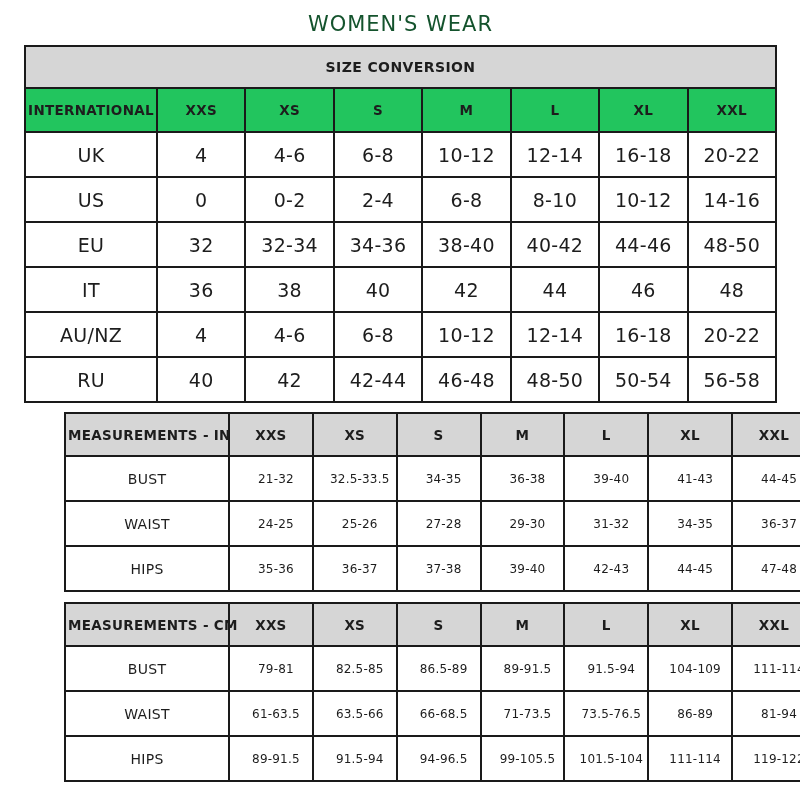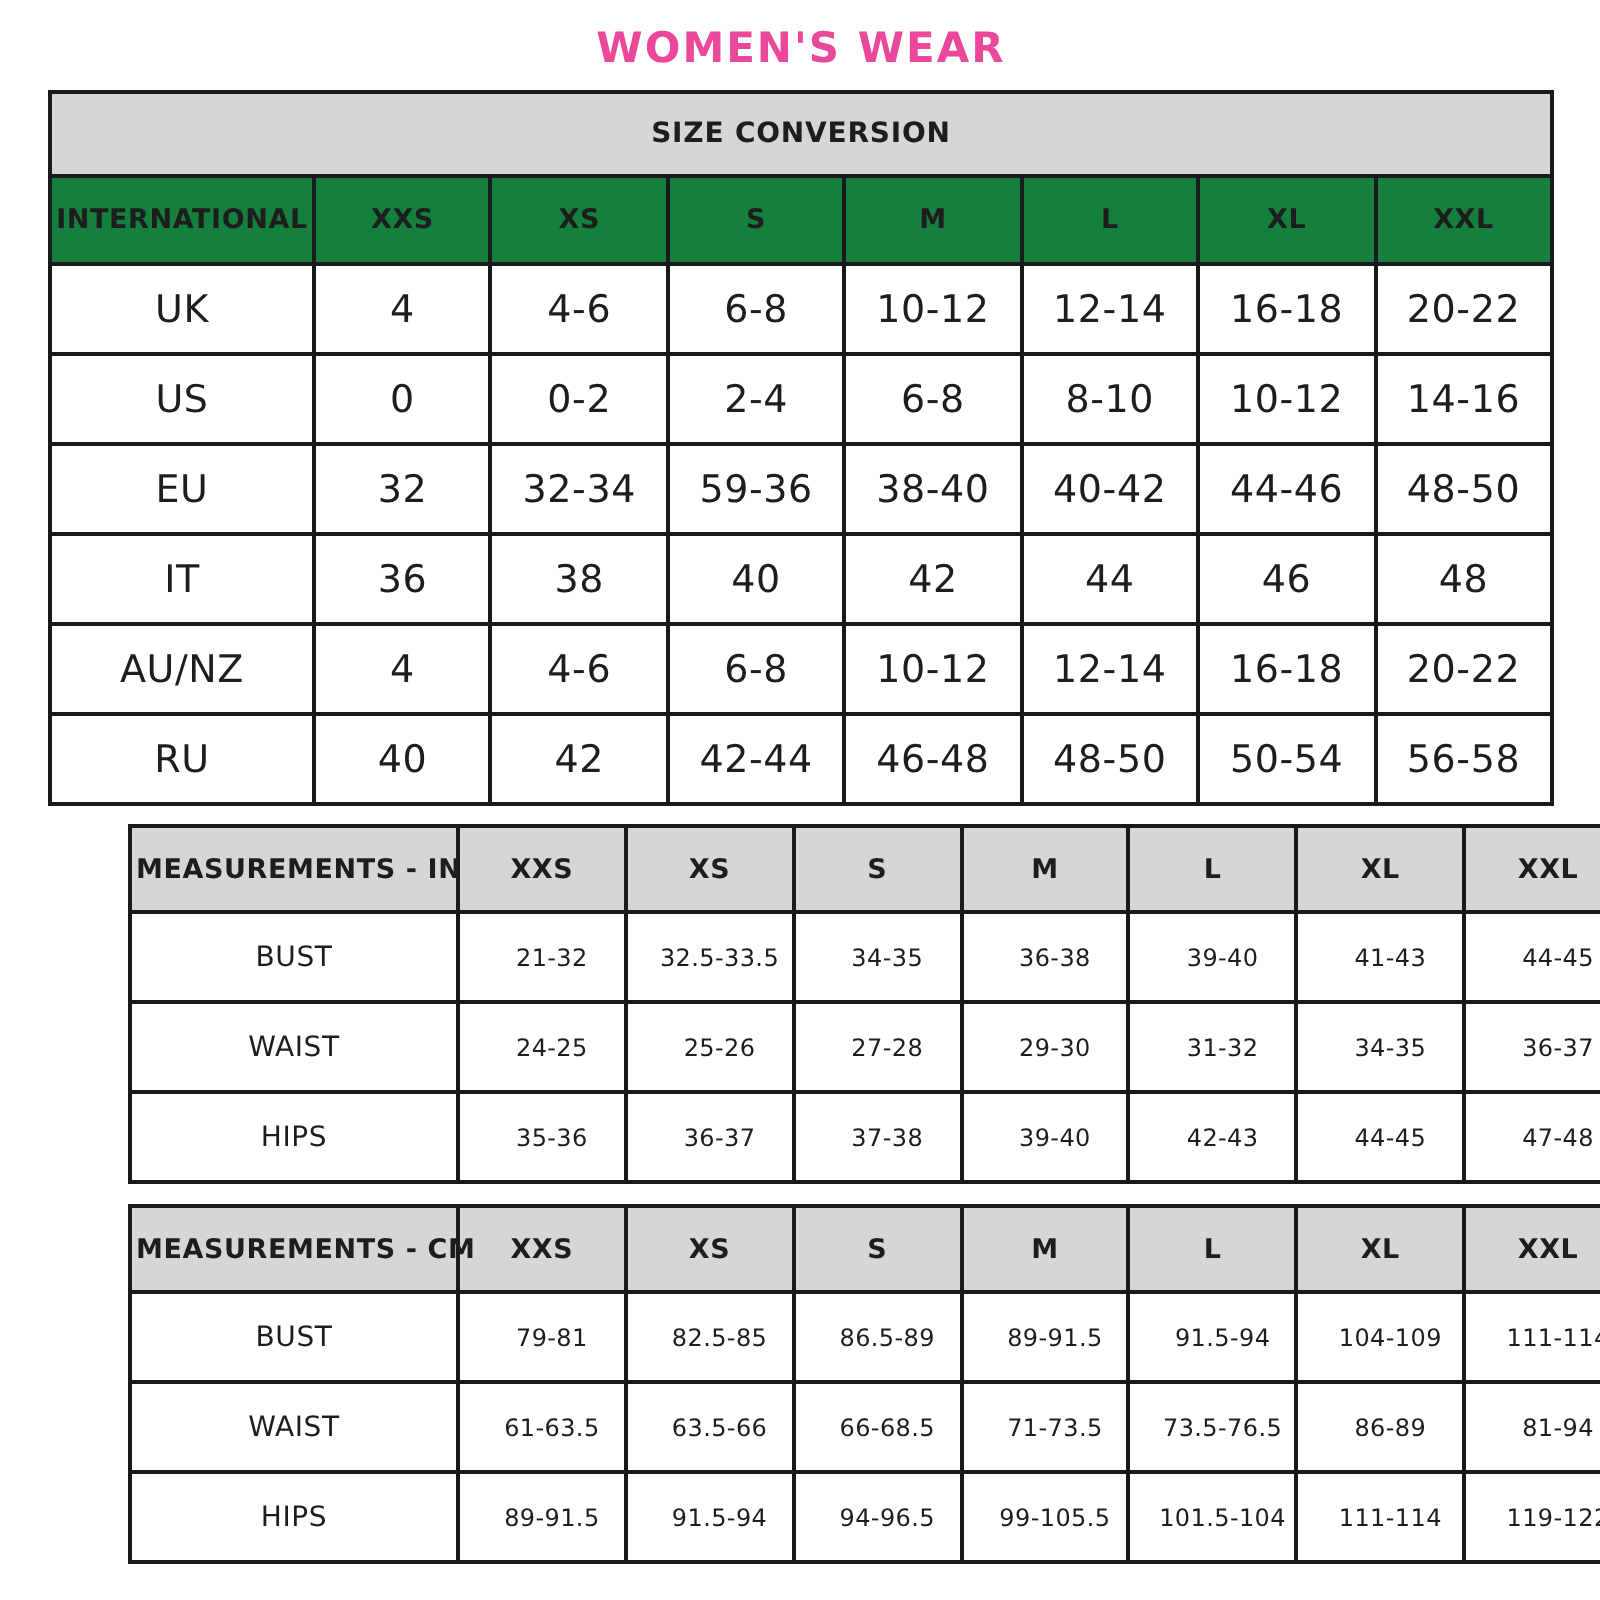--- a/index.html
+++ b/index.html
@@ -14,24 +14,24 @@
   }
   .page {
     width: 753px;
     margin: 0 auto;
     padding-left: 1px;
   }
   h1.title {
     margin: 11px 0 0 0;
     line-height: 26px;
     font-size: 21px;
-    font-weight: 700;
+    font-weight: 400;
     letter-spacing: 1px;
     text-align: center;
-    color: #ec4899;
+    color: #14532d;
   }
   table.tbl {
     border-collapse: collapse;
     table-layout: fixed;
     width: 753px;
     border-radius: 29px;
   }
   table.tbl th, table.tbl td {
     border: 2px solid #1a1a1a;
     text-align: center;
@@ -45,21 +45,21 @@
   .t1 col.label-col { width: 132px; }
   .t1 .banner th {
     height: 40px;
     background: #d6d6d6;
     font-size: 14px;
     font-weight: 700;
     letter-spacing: 0.4px;
   }
   .t1 .cols th {
     height: 42px;
-    background: #15803d;
+    background: #22c55e;
     font-size: 13.5px;
     font-weight: 700;
     letter-spacing: 0.3px;
   }
   .t1 tbody th, .t1 tbody td {
     height: 43px;
     font-size: 19px;
     letter-spacing: 0.3px;
   }
   
@@ -136,21 +136,21 @@
           <td>2-4</td>
           <td>6-8</td>
           <td>8-10</td>
           <td>10-12</td>
           <td>14-16</td>
         </tr>
         <tr>
           <th>EU</th>
           <td>32</td>
           <td>32-34</td>
-          <td>59-36</td>
+          <td>34-36</td>
           <td>38-40</td>
           <td>40-42</td>
           <td>44-46</td>
           <td>48-50</td>
         </tr>
         <tr>
           <th>IT</th>
           <td>36</td>
           <td>38</td>
           <td>40</td>

